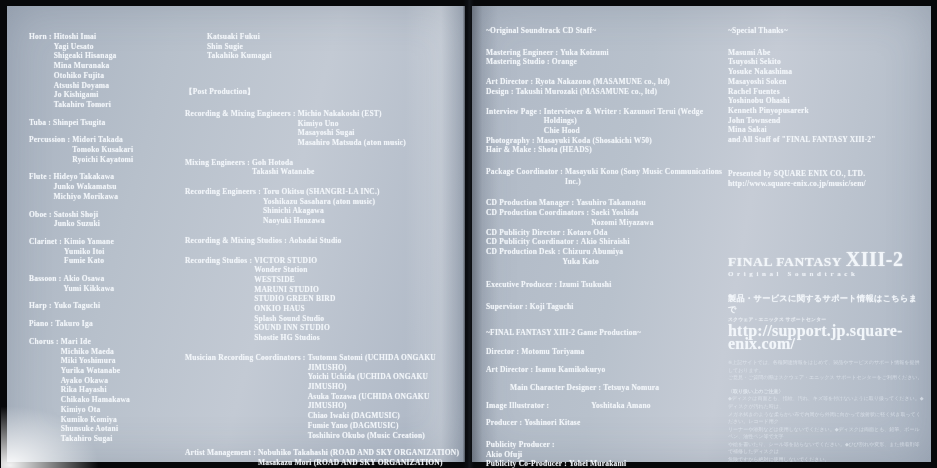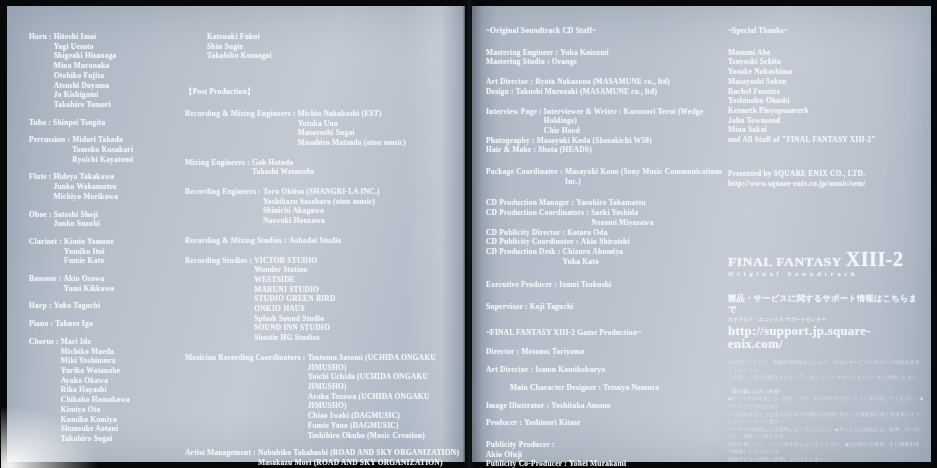--- a/index.html
+++ b/index.html
@@ -36,21 +36,21 @@
   .logo{margin-top:62px;color:#f2f6fa;}
   .logo-title{font-size:13.5px;line-height:15px;letter-spacing:.6px;font-weight:bold;
               text-shadow:0 0 1.5px rgba(255,255,255,.7);}
   .logo-num{font-size:20px;}
   .logo-sub{font-size:7px;letter-spacing:3.6px;margin-top:1px;color:rgba(238,243,249,.85);}
   .support{margin-top:14px;}
   .support-headline{font-family:"Liberation Sans","DejaVu Sans",sans-serif;font-size:8.2px;line-height:11px;
                     font-weight:bold;letter-spacing:.3px;}
   .support-center{font-family:"Liberation Sans","DejaVu Sans",sans-serif;font-size:4.8px;line-height:6.5px;
                   opacity:.75;margin-top:2px;}
-  .support-url{font-size:13px;line-height:13px;font-weight:bold;letter-spacing:.2px;}
+  .support-url{font-size:16px;line-height:13px;font-weight:bold;letter-spacing:.2px;}
   .notices{margin-top:9px;font-family:"Liberation Sans","DejaVu Sans",sans-serif;font-weight:normal;
            font-size:5px;line-height:7.6px;color:rgba(238,243,249,.58);text-shadow:none;letter-spacing:0;}
   .notice-head{margin-top:6px;font-weight:bold;color:rgba(238,243,249,.68);}
 </style>
 </head>
 <body>
 
 <div class="spread">
   <div class="page page-left">
     <div class="col col1">
@@ -146,21 +146,21 @@
             <div class="name">Katsuaki Fukui</div>
             <div class="name">Shin Sugie</div>
             <div class="name">Takahiko Kumagai</div>
           </div>
         </div>
         <div class="section-title" style="margin-bottom: 12px;">【Post Production】</div>
         <div class="group">
           <span class="label">Recording &amp; Mixing Engineers : </span>
           <div class="names">
             <div class="name">Michio Nakakoshi (EST)</div>
-            <div class="name">Yutaka Uno</div>
+            <div class="name">Kimiyo Uno</div>
             <div class="name">Masayoshi Sugai</div>
             <div class="name">Masahiro Matsuda (aton music)</div>
           </div>
         </div>
         <div class="group">
           <span class="label">Mixing Engineers : </span>
           <div class="names">
             <div class="name">Goh Hotoda</div>
             <div class="name">Takashi Watanabe</div>
           </div>
@@ -326,21 +326,21 @@
           <div class="names">
             <div class="name">Isamu Kamikokuryo</div>
           </div>
         </div>
         <div class="group" style="margin-bottom: 8px; padding-left: 24px;">
           <span class="label">Main Character Designer : </span>
           <div class="names">
             <div class="name">Tetsuya Nomura</div>
           </div>
         </div>
-        <div class="group" style="margin-bottom: 8px;">
+        <div class="group" style="margin-bottom: 8px; gap: 40px;">
           <span class="label">Image Illustrator : </span>
           <div class="names">
             <div class="name">Yoshitaka Amano</div>
           </div>
         </div>
         <div class="group" style="margin-bottom: 12px;">
           <span class="label">Producer : </span>
           <div class="names">
             <div class="name">Yoshinori Kitase</div>
           </div>

